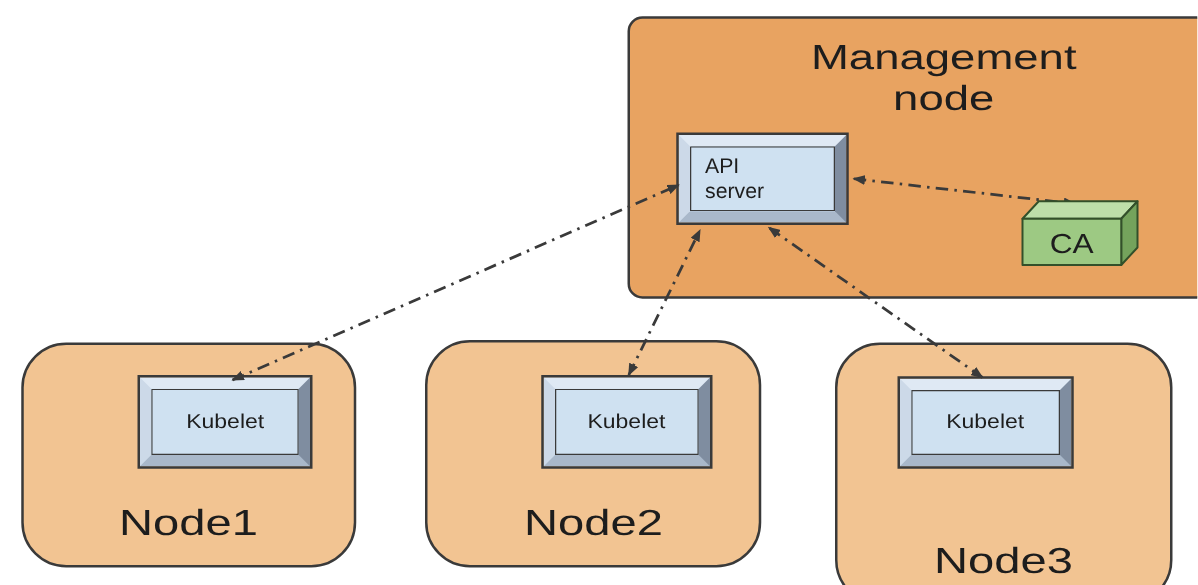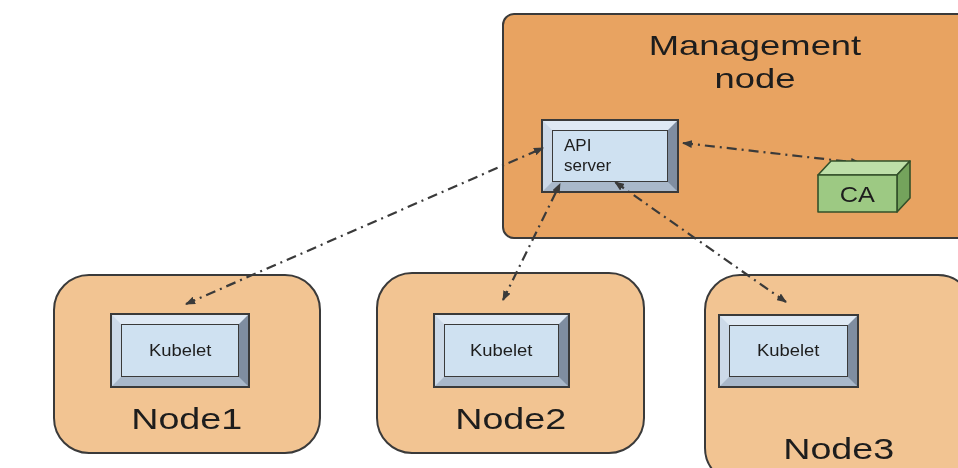--- a/index.html
+++ b/index.html
@@ -13,38 +13,37 @@
     --ca-side:#74a35c;
     --text:#1d1d1d;
   }
   html,body{margin:0;padding:0;background:#ffffff;}
   .canvas{
     position:relative;width:958px;height:468px;background:#ffffff;overflow:hidden;
     font-family:"Liberation Sans", sans-serif;color:var(--text);
   }
   .group{position:absolute;box-sizing:border-box;border:2px solid var(--outline);}
   .mgmt{left:502px;top:13px;width:506px;height:226px;border-radius:12px;background:var(--management-fill);z-index:1;}
-  .node{border-radius:36px;background:var(--node-fill);z-index:1;margin-left:36px;}
+  .node{border-radius:36px;background:var(--node-fill);z-index:1;}
   .node1{left:17px;top:274px;width:268px;height:180px;}
   .node2{left:340px;top:272px;width:269px;height:182px;}
   .node3{left:668px;top:274px;width:270px;height:210px;}
   .group-label{position:absolute;left:0;right:0;display:flex;justify-content:center;text-align:center;}
   .mgmt-label{top:14px;font-size:28px;line-height:1.18;}
   .mgmt-label .stretch{width:190px;}
   .node-label{bottom:16px;font-size:29px;}
   .stretch{display:inline-block;transform:scaleX(1.3);transform-origin:center;}
   .stretch-sm{display:inline-block;transform:scaleX(1.15);transform-origin:center;}
   .chip{
     position:absolute;box-sizing:border-box;z-index:2;
     background:var(--chip-face);
     border:9px solid;
     border-color:#dfe9f4 #7f8da0 #a9b8ca #ccd9e8;
     outline:2px solid var(--outline);
     box-shadow:inset 0 0 0 1px var(--outline);
-    margin-top:13px;
   }
   .chip-api{left:543px;top:108px;width:134px;height:70px;}
   .chip-k1{left:112px;top:302px;width:136px;height:71px;}
   .chip-k2{left:435px;top:302px;width:133px;height:71px;}
   .chip-k3{left:720px;top:303px;width:137px;height:70px;}
   .chip-label{position:absolute;inset:1px;display:flex;align-items:center;justify-content:center;font-size:16px;}
   .chip-label-api{justify-content:flex-start;padding-left:11px;font-size:17px;line-height:1.2;}
   .chip-label-api .wrapbox{width:62px;}
   .overlay{position:absolute;left:0;top:0;width:958px;height:468px;z-index:3;pointer-events:none;}
   .edge{stroke:var(--edge);stroke-width:2.2;fill:none;stroke-dasharray:10 5 2 5;}

